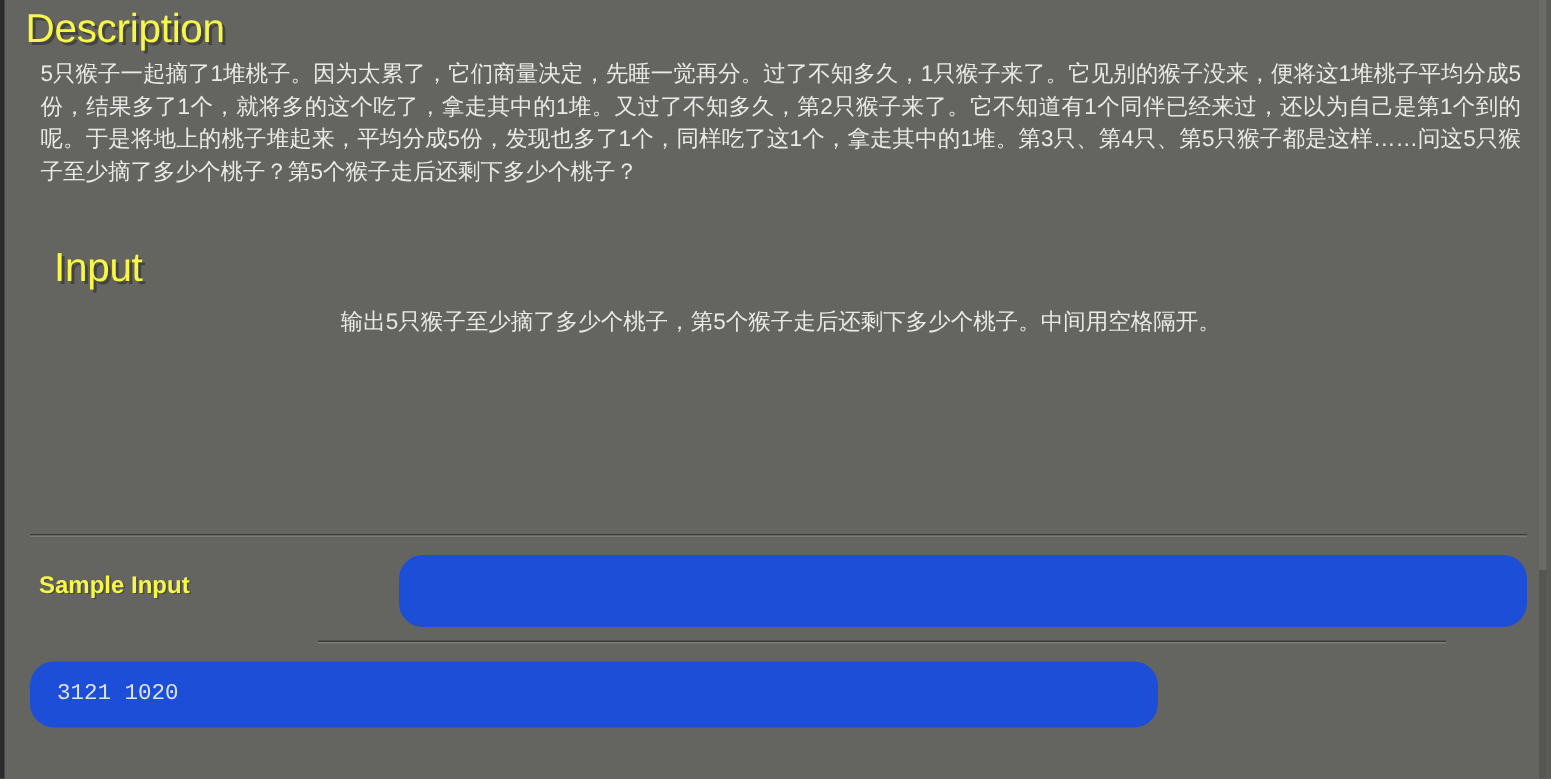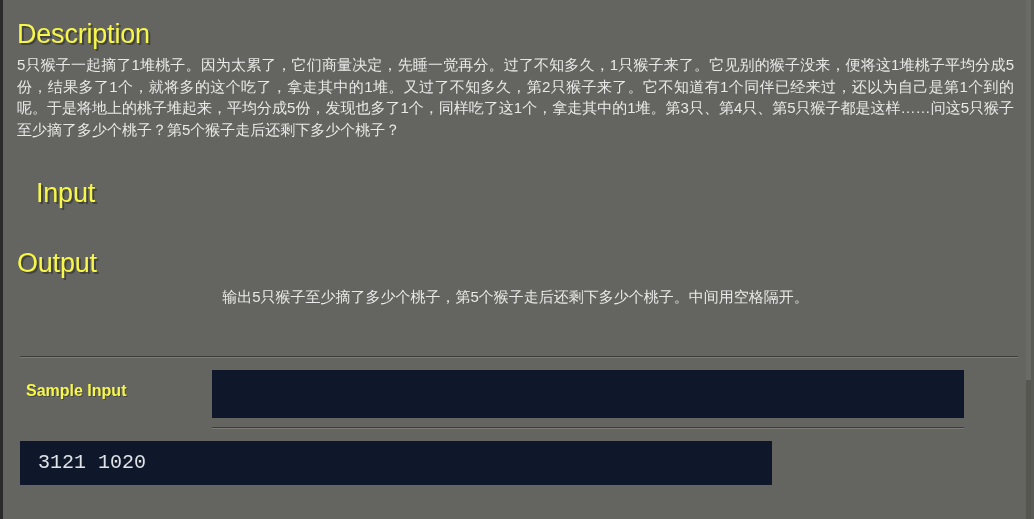--- a/index.html
+++ b/index.html
@@ -54,30 +54,30 @@
     color: #f7f74a;
     font-size: 27px;
     font-weight: normal;
     line-height: 34px;
     margin: 0;
     padding: 0 0 0 14px;
     text-shadow: 2px 2px 0 rgba(40,40,38,0.55);
     letter-spacing: -0.2px;
   }
 
-  .desc-title { padding-top: 17px; }
+  .desc-title { padding-top: 2px; }
   .input-title { padding-top: 36px; margin-left: 19px; }
   .output-title { padding-top: 33px; }
 
   .body-text {
     color: #e9e9e7;
     font-size: 15px;
     line-height: 21.5px;
     margin: 0;
-    padding: 3px 10px 0 14px;
+    padding: 3px 10px 0 24px;
     text-align: justify;
     text-justify: inter-character;
   }
 
   .body-text.output-text {
     padding-top: 6px;
     text-align: center;
   }
 
   
@@ -92,46 +92,48 @@
     height: 0;
     border: 0;
     border-top: 1px solid #3c3d39;
     border-bottom: 1px solid #7b7c76;
     margin: 0;
   }
 
   .sample-row {
     display: flex;
     align-items: flex-start;
+    justify-content: space-between;
   }
 
   .sample-label {
     color: #f7f74a;
     font-size: 16px;
     font-weight: bold;
     width: 192px;
     flex: 0 0 192px;
     padding-top: 24px;
     padding-left: 6px;
     box-sizing: border-box;
     text-shadow: 1px 1px 0 rgba(40,40,38,0.5);
   }
 
   .sample-box {
-    background: #0f172a;
+    background: #1d4ed8;
     color: #dfe3e6;
     font-family: "Liberation Mono", "DejaVu Sans Mono", monospace;
-    font-size: 20px;
+    font-size: 15px;
     line-height: 20px;
     flex: 0 0 752px;
     width: 752px;
     box-sizing: border-box;
     padding: 12px 0 12px 18px;
     white-space: pre;
     margin-top: 12px;
+    border-radius: 16px;
   }
 
   .sample-box.input-box {
     min-height: 48px;
     padding-top: 13px;
     padding-bottom: 13px;
   }
 
   .divider-row {
     display: flex;
@@ -154,21 +156,20 @@
 <div class="page">
 
   <h2 class="section-title desc-title">Description</h2>
 
   <p class="body-text">5只猴子一起摘了1堆桃子。因为太累了，它们商量决定，先睡一觉再分。过了不知多久，1只猴子来了。它见别的猴子没来，便将这1堆桃子平均分成5份，结果多了1个，就将多的这个吃了，拿走其中的1堆。又过了不知多久，第2只猴子来了。它不知道有1个同伴已经来过，还以为自己是第1个到的呢。于是将地上的桃子堆起来，平均分成5份，发现也多了1个，同样吃了这1个，拿走其中的1堆。第3只、第4只、第5只猴子都是这样……问这5只猴子至少摘了多少个桃子？第5个猴子走后还剩下多少个桃子？</p>
 
   <h2 class="section-title input-title">Input</h2>
 
   <p class="body-text"></p>
 
-  <h2 class="section-title output-title">Output</h2>
 
   <p class="body-text output-text">输出5只猴子至少摘了多少个桃子，第5个猴子走后还剩下多少个桃子。中间用空格隔开。</p>
 
   <div class="sample-wrap">
 
     <hr class="hr">
 
     <div class="sample-row">
       <div class="sample-label">Sample Input</div>
       <div class="sample-box input-box"></div>

